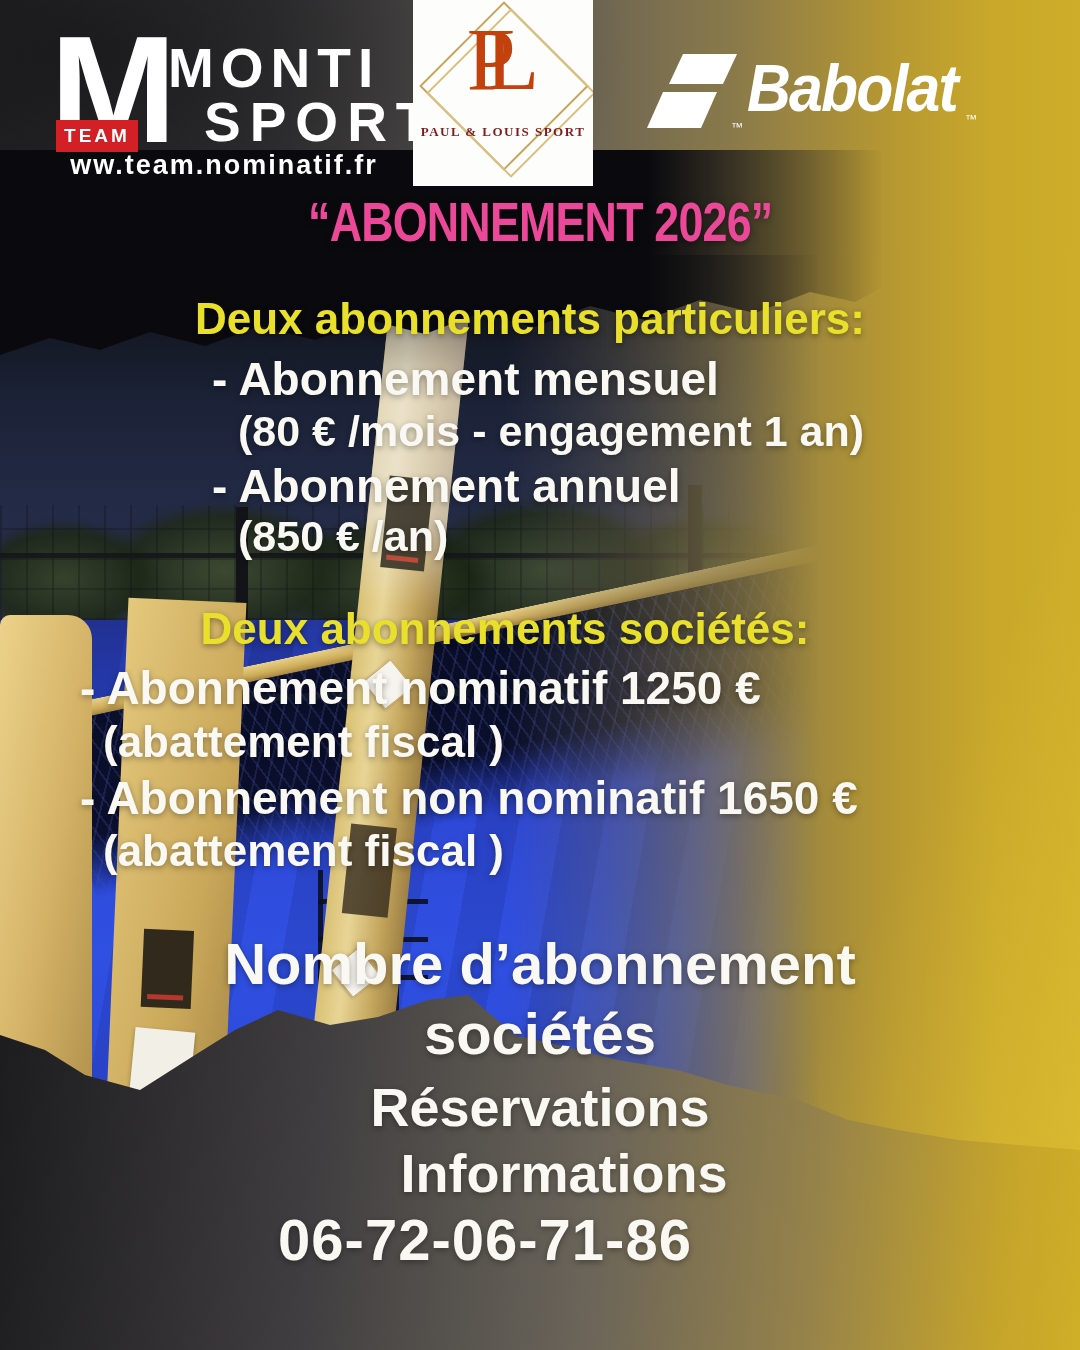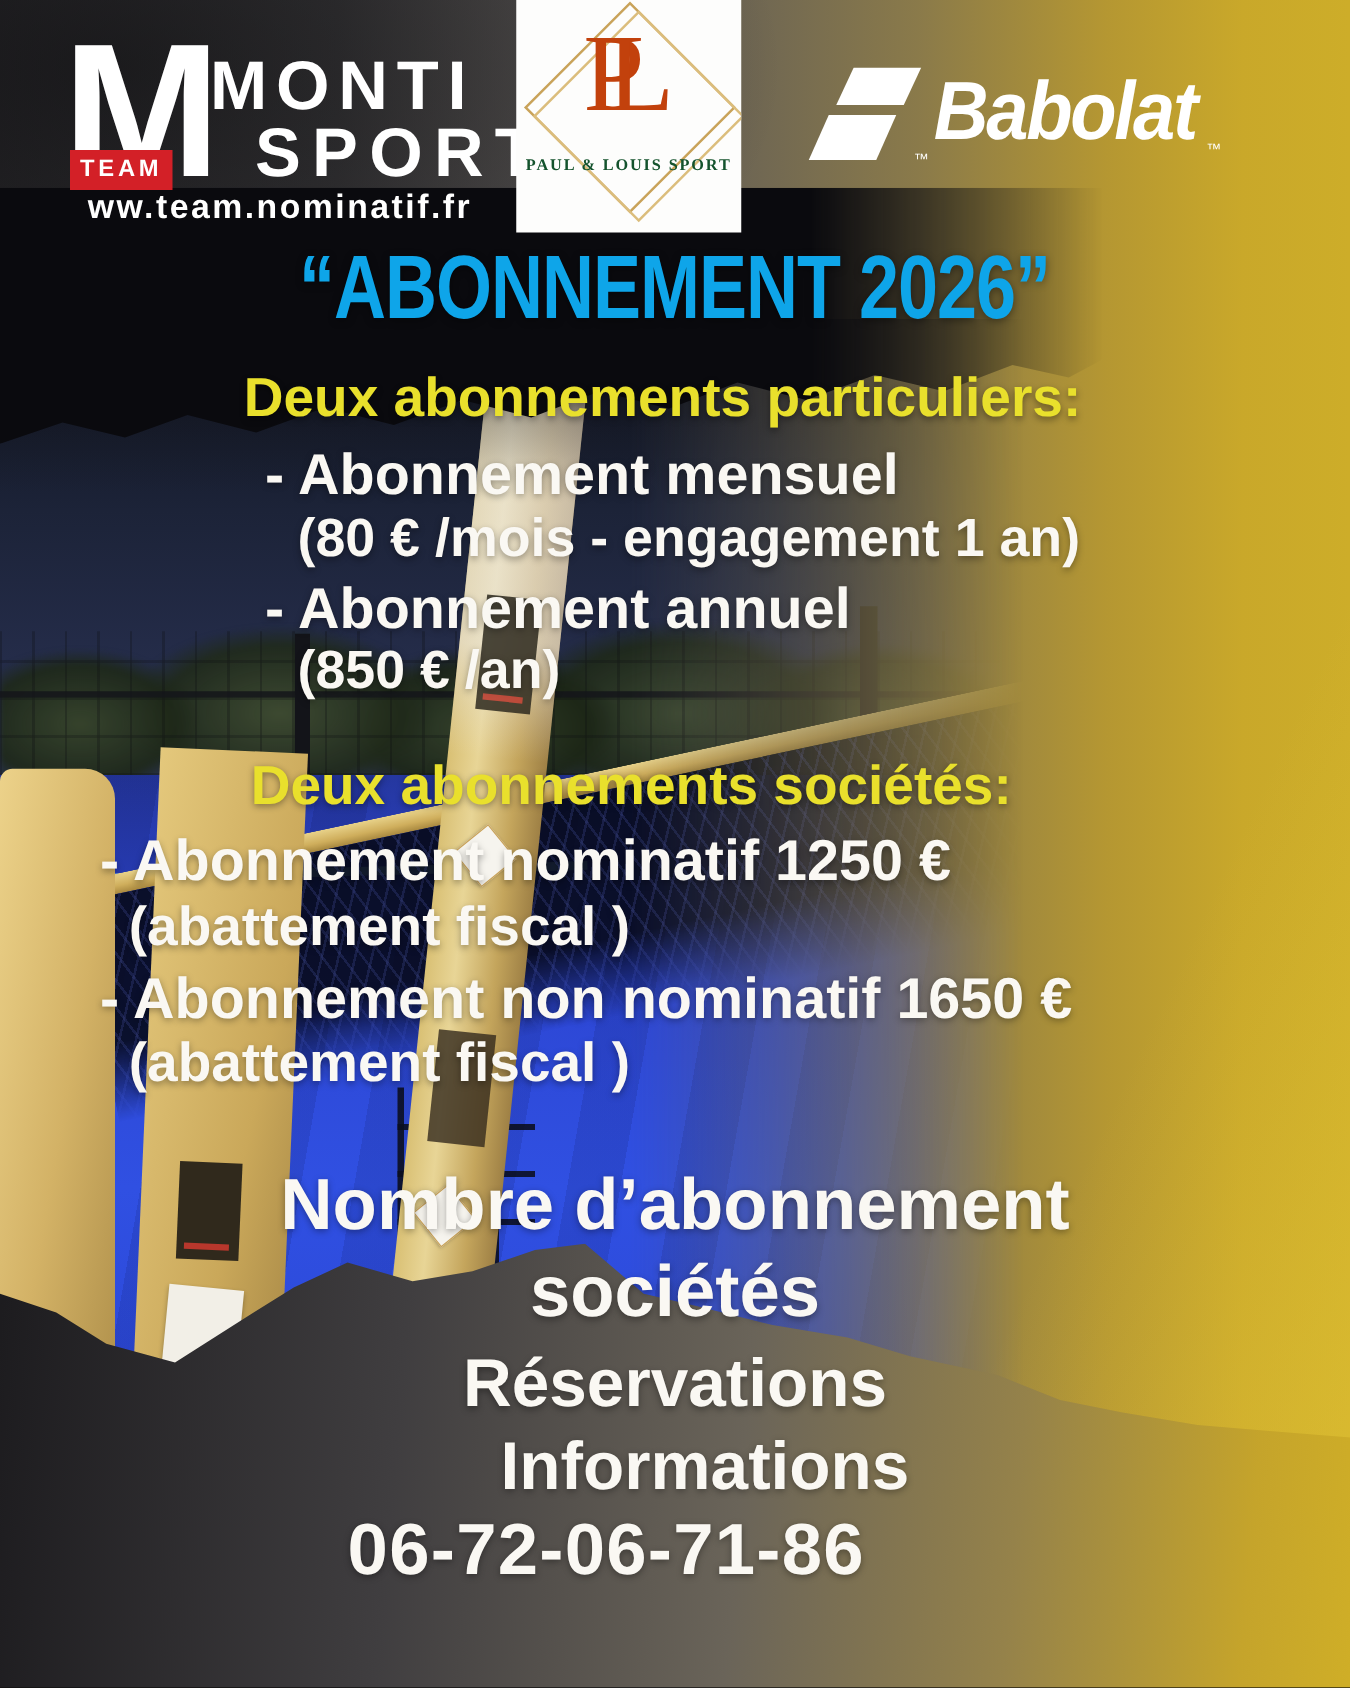--- a/index.html
+++ b/index.html
@@ -103,32 +103,32 @@
   .monti .n2{position:absolute;left:118px;top:62px;font-size:55px;font-weight:700;letter-spacing:9px;padding-left:36px;}
   .monti .url{position:absolute;left:0px;top:122px;width:348px;text-align:center;font-size:27px;
     font-weight:700;letter-spacing:2px;}
   .pl{left:413px;top:0;width:180px;height:186px;background:#fdfdfc;overflow:hidden;}
   .pl .dia{position:absolute;width:116px;height:116px;border:2px solid #c9a35a;transform:rotate(45deg);}
   .pl .dia1{left:31px;top:26px;}
   .pl .dia2{left:38px;top:33px;border-color:#dbbd7c;}
   .pl .mono{position:absolute;left:0;top:16px;width:180px;text-align:center;color:#c2410c;
     font-family:"Liberation Serif",serif;font-size:88px;line-height:1;}
   .pl .mono .l2{margin-left:-30px;}
-  .pl .word{position:absolute;left:0;top:124px;width:180px;text-align:center;color:#14532d;
+  .pl .word{position:absolute;left:0;top:124px;width:180px;text-align:center;color:#7f1d1d;
     font-family:"Liberation Serif",serif;font-size:13px;letter-spacing:1.5px;font-weight:700;}
   .babolat{left:635px;top:50px;width:400px;height:92px;color:#fff;}
   .babolat .flag{position:absolute;left:6px;top:4px;}
   .babolat .word{position:absolute;left:112px;top:0px;font-size:66px;font-weight:700;font-style:italic;
     letter-spacing:-2px;transform:scaleX(.92);transform-origin:left;}
   .babolat .tm1{position:absolute;left:96px;top:70px;font-size:12px;}
   .babolat .tm2{position:absolute;left:330px;top:62px;font-size:12px;}
 
   
   .txt{color:#faf8f3;font-weight:700;text-shadow:0 2px 6px rgba(0,0,0,.35);white-space:nowrap;}
-  .title{left:0;top:194px;width:1080px;text-align:center;font-size:72px;line-height:1;color:#0ea5e9;
+  .title{left:0;top:194px;width:1080px;text-align:center;font-size:56px;line-height:1;color:#ec4899;
     font-weight:700;text-shadow:0 2px 8px rgba(0,0,0,.4);}
   .title span{display:inline-block;transform:scaleX(.8);letter-spacing:-1px;white-space:nowrap;}
   .h-yellow{color:#e9e02c;font-size:44px;font-weight:700;text-shadow:0 2px 6px rgba(0,0,0,.4);white-space:nowrap;}
   .h1{left:0;top:294px;width:1060px;text-align:center;}
   .h2{left:30px;top:604px;width:950px;text-align:center;}
   .it1{left:212px;top:352px;font-size:46px;}
   .de1{left:238px;top:407px;font-size:43px;}
   .it2{left:212px;top:459px;font-size:46px;}
   .de2{left:238px;top:512px;font-size:43px;text-align:center;}
   .it3{left:80px;top:661px;font-size:46px;}

